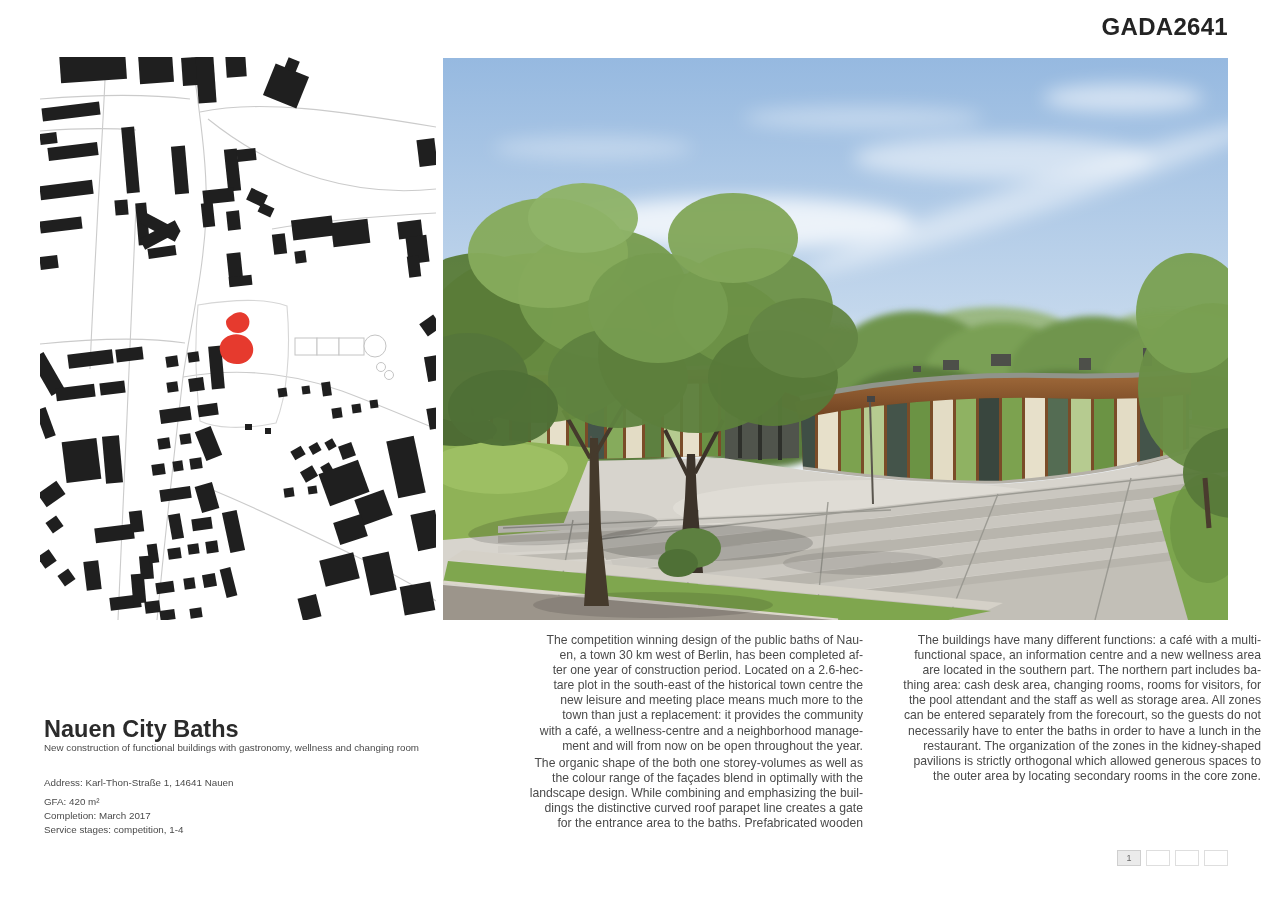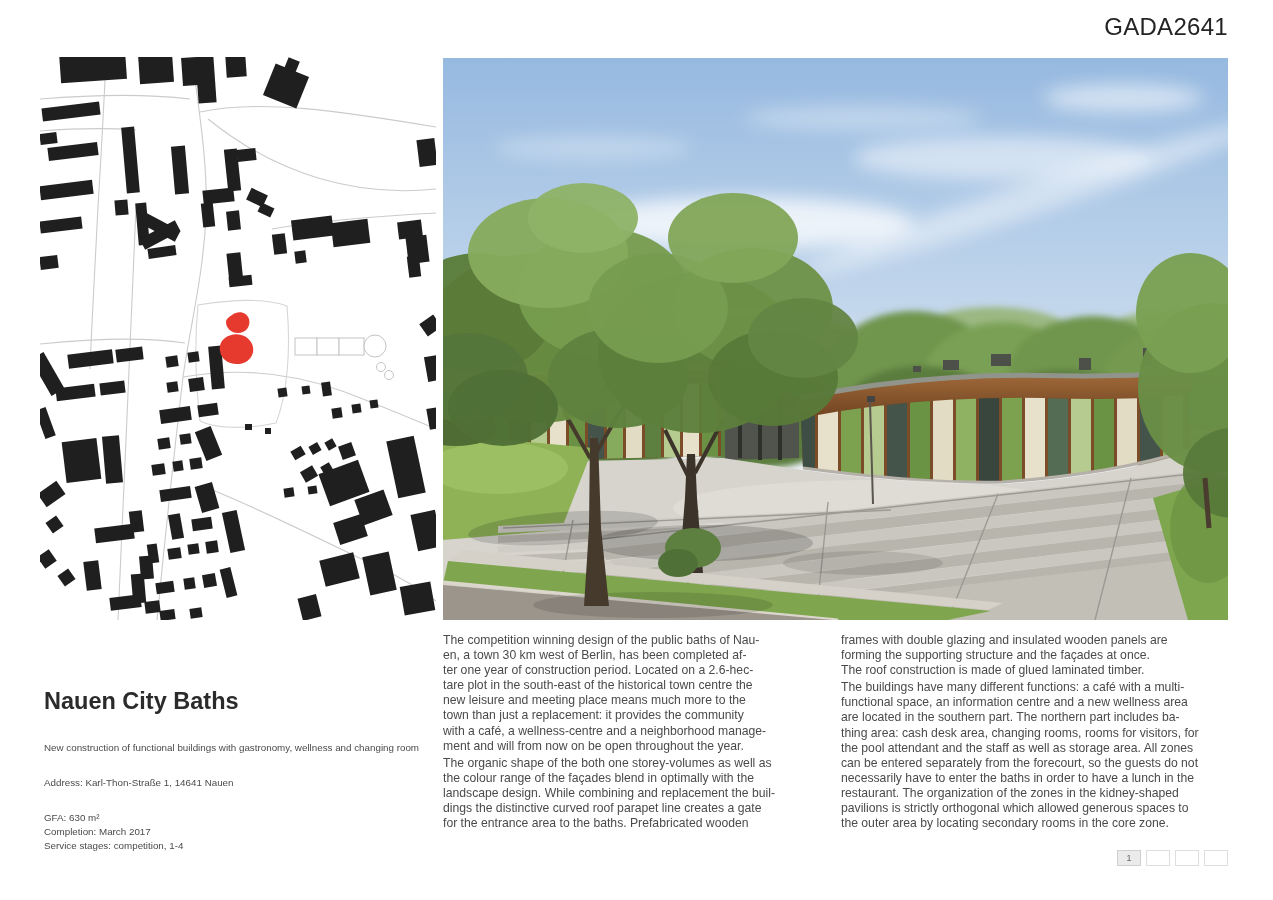--- a/index.html
+++ b/index.html
@@ -1,29 +1,29 @@
 <!DOCTYPE html>
 <html><head>
 <meta charset="utf-8">
 <style>
   html,body{margin:0;padding:0;}
   body{width:1273px;height:900px;background:#ffffff;position:relative;overflow:hidden;
        font-family:"Liberation Sans",sans-serif;color:#4a4a4a;}
-  .code{position:absolute;top:13px;right:45px;font-size:24px;font-weight:normal;color:#242424;letter-spacing:.3px;}
+  .code{position:absolute;top:13px;right:45px;font-size:24px;font-weight:bold;color:#242424;letter-spacing:.3px;}
   #map-wrap{position:absolute;left:40px;top:57px;width:396px;height:563px;}
   #photo-wrap{position:absolute;left:443px;top:58px;width:785px;height:562px;}
   .col{position:absolute;top:633px;width:420px;font-size:12.2px;line-height:15.1px;color:#4a4a4a;}
-  .col p{margin:0 0 2px 0;white-space:pre;}
+  .col p{margin:0 0 2px 0;white-space:pre;text-align:right;}
   #col1{left:443px;} #col2{left:841px;}
   .proj{position:absolute;left:44px;}
-  #proj-title{top:688px;font-size:23.5px;font-weight:bold;color:#2b2b2b;}
+  #proj-title{top:716px;font-size:23.5px;font-weight:bold;color:#2b2b2b;}
   #proj-sub{top:742px;font-size:9.8px;color:#4a4a4a;}
   #proj-details{top:777px;font-size:9.8px;color:#4a4a4a;}
   #proj-details .dl{margin:0 0 2.6px 0;line-height:11.6px;}
-  #proj-details .dl:first-child{margin-bottom:23px;}
+  #proj-details .dl:first-child{margin-bottom:7px;}
   .pager{position:absolute;top:850px;right:45px;display:flex;gap:5px;}
   .pbox{width:22px;height:14px;border:1px solid #dedede;background:#fff;font-size:9px;color:#666;
         display:flex;align-items:center;justify-content:center;}
   .pbox.active{background:#ebebeb;border-color:#cfcfcf;}
 </style>
 </head>
 <body>
 
 <div class="code">GADA2641</div>
 
@@ -406,45 +406,42 @@
   <p>The competition winning design of the public baths of Nau-
 en, a town 30 km west of Berlin, has been completed af-
 ter one year of construction period. Located on a 2.6-hec-
 tare plot in the south-east of the historical town centre the
 new leisure and meeting place means much more to the
 town than just a replacement: it provides the community
 with a café, a wellness-centre and a neighborhood manage-
 ment and will from now on be open throughout the year.</p>
   <p>The organic shape of the both one storey-volumes as well as
 the colour range of the façades blend in optimally with the
-landscape design. While combining and replacement the buil-
+landscape design. While combining and emphasizing the buil-
 dings the distinctive curved roof parapet line creates a gate
 for the entrance area to the baths. Prefabricated wooden</p>
 </div>
 <div id="col2" class="col">
-  <p>frames with double glazing and insulated wooden panels are
-forming the supporting structure and the façades at once.
-The roof construction is made of glued laminated timber.</p>
   <p>The buildings have many different functions: a café with a multi-
 functional space, an information centre and a new wellness area
 are located in the southern part. The northern part includes ba-
 thing area: cash desk area, changing rooms, rooms for visitors, for
 the pool attendant and the staff as well as storage area. All zones
 can be entered separately from the forecourt, so the guests do not
 necessarily have to enter the baths in order to have a lunch in the
 restaurant. The organization of the zones in the kidney-shaped
 pavilions is strictly orthogonal which allowed generous spaces to
 the outer area by locating secondary rooms in the core zone.</p>
 </div>
 
 <div id="proj-title" class="proj">Nauen City Baths</div>
 <div id="proj-sub" class="proj">New construction of functional buildings with gastronomy, wellness and changing room</div>
 <div id="proj-details" class="proj">
   <div class="dl">Address: Karl-Thon-Straße 1, 14641 Nauen</div>
-  <div class="dl">GFA: 630 m²</div>
+  <div class="dl">GFA: 420 m²</div>
   <div class="dl">Completion: March 2017</div>
   <div class="dl">Service stages: competition, 1-4</div>
 </div>
 
 <div class="pager">
   <div class="pbox active">1</div>
   <div class="pbox"></div>
   <div class="pbox"></div>
   <div class="pbox"></div>
 </div>

